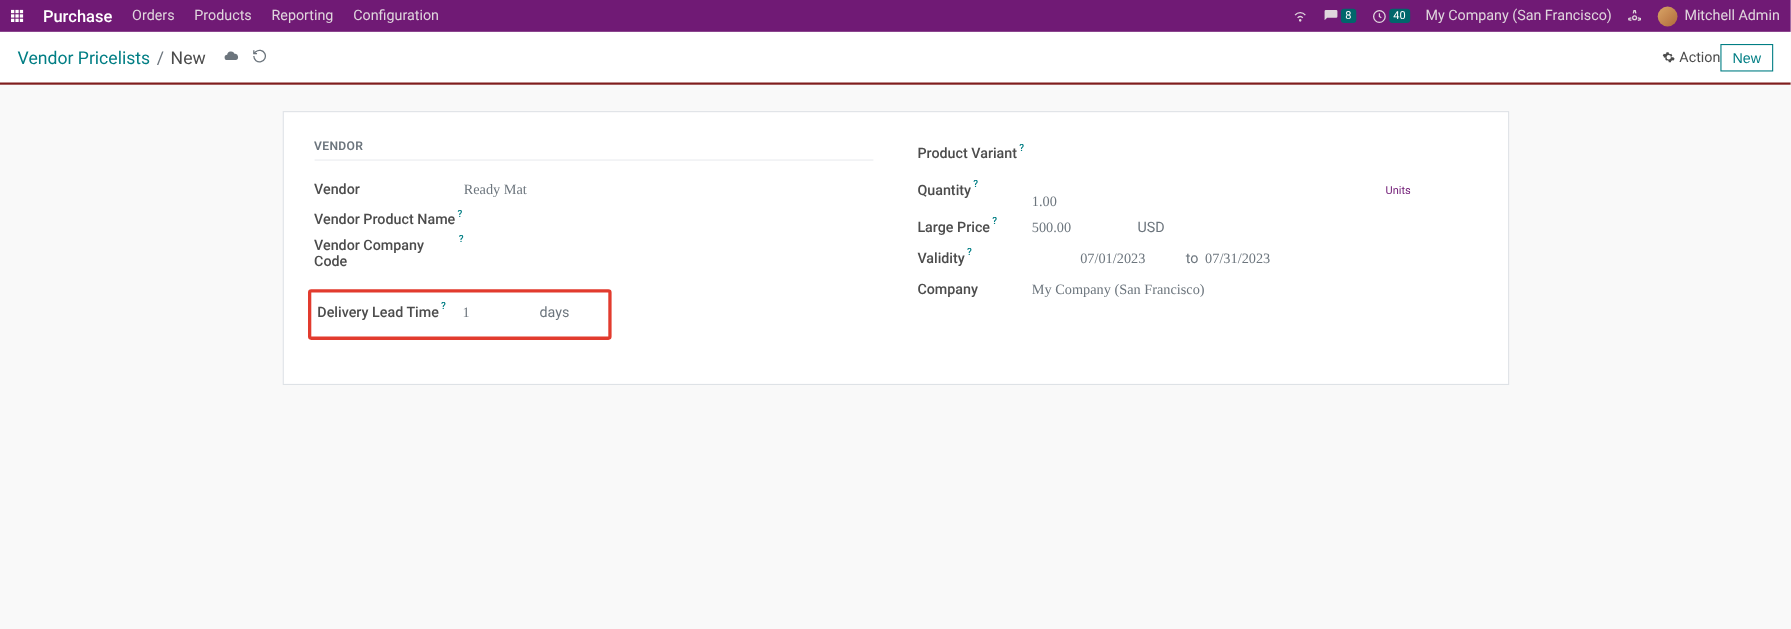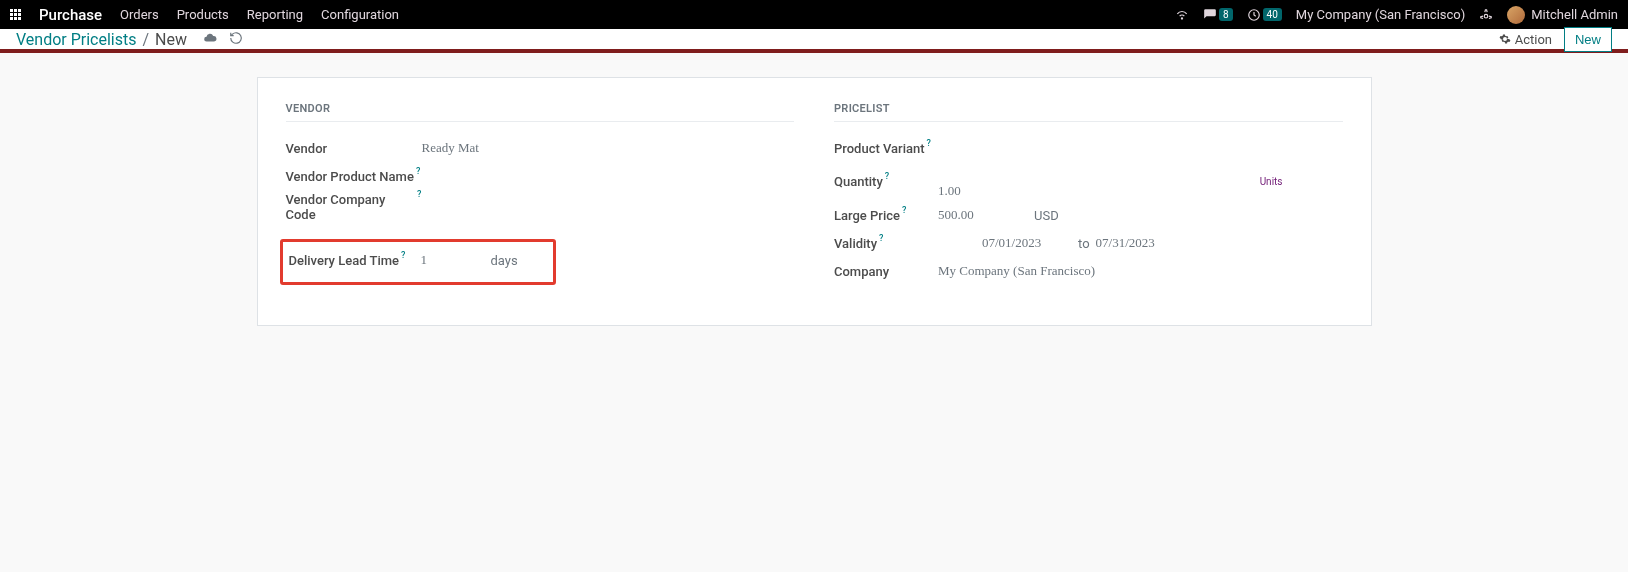--- a/index.html
+++ b/index.html
@@ -1,40 +1,40 @@
 <!DOCTYPE html>
 <html><head>
 <meta charset="utf-8">
 <style>
   * { box-sizing: border-box; margin: 0; padding: 0; }
   body { font-family: -apple-system, BlinkMacSystemFont, "Segoe UI", Roboto, "Helvetica Neue", Arial, sans-serif; font-size: 13px; color: #4c4c4c; background: #f9f9f9; }
   
   
-  .topbar { background: #000000; color: #fff; height: 29px; display: flex; align-items: center; padding: 0 10px; justify-content: space-between; }
+  .topbar { background: #701a75; color: #fff; height: 29px; display: flex; align-items: center; padding: 0 10px; justify-content: space-between; }
   .topbar-left { display: flex; align-items: center; gap: 18px; }
   .apps-icon { display: inline-grid; grid-template-columns: repeat(3, 3px); grid-template-rows: repeat(3, 3px); gap: 1px; }
   .apps-icon span { background: #fff; width: 3px; height: 3px; }
   .app-name { font-weight: 500; font-size: 15px; color: #fff; }
   .nav-item { color: #e0d6dd; font-size: 13px; cursor: pointer; }
   .topbar-right { display: flex; align-items: center; gap: 14px; }
   .tb-icon { color: #e0d6dd; display: inline-flex; align-items: center; }
   .badge { background: #01666b; color: #fff; border-radius: 3px; font-size: 10px; padding: 1px 4px; margin-left: 2px; }
   .company-name { color: #e0d6dd; font-size: 13px; }
   .user-name { color: #e0d6dd; font-size: 13px; display: inline-flex; align-items: center; gap: 6px;}
   .avatar { width: 18px; height: 18px; border-radius: 50%; background: linear-gradient(135deg,#d9a566,#b06a3b); display:inline-block; }
   
   
-  .actionbar { background: #fff; height: 24px; display: flex; align-items: center; justify-content: space-between; padding: 0 16px; border-bottom: 4px solid #7f1d1d; }
+  .actionbar { background: #fff; height: 48px; display: flex; align-items: center; justify-content: space-between; padding: 0 16px; border-bottom: 2px solid #7f1d1d; }
   .breadcrumb { display: flex; align-items: center; gap: 6px; font-size: 16px; }
   .bc-link { color: #017e84; cursor: pointer; }
   .bc-sep { color: #6c757d; }
   .bc-current { color: #4c4c4c; }
   .bc-icons { display: flex; gap: 12px; margin-left: 10px; color: #6c757d; }
   .bc-icon-btn { cursor: pointer; }
-  .actionbar-right { display: flex; align-items: center; gap: 12px; }
+  .actionbar-right { display: flex; align-items: center; gap: 0; }
   .action-link { color: #4c4c4c; display: inline-flex; align-items: center; gap: 4px; cursor: pointer; font-size: 13px;}
   .new-btn { border: 1px solid #017e84; color: #017e84; background: #fff; padding: 4px 10px; font-size: 13px; cursor: pointer; }
   
   
   .sheet-wrap { padding: 24px 0; display: flex; justify-content: center; }
   .sheet { background: #fff; border: 1px solid #dee2e6; width: 1115px; padding: 24px 28px 40px 28px; display: flex; gap: 40px; }
   .col { flex: 1; }
   .section-title { font-size: 11px; font-weight: 600; color: #6c757d; letter-spacing: 0.3px; padding-bottom: 6px; border-bottom: 1px solid #e9ecef; margin-bottom: 12px; }
   .field-row { display: flex; align-items: center; min-height: 28px; padding: 2px 0; }
   .field-label { width: 136px; font-weight: 500; color: #4c4c4c; font-size: 13px; display: inline-flex; align-items: flex-start; }
@@ -169,21 +169,20 @@
             <span>Delivery Lead Time</span>
               <sup class="help-sup">?</sup>
           </span>
           <span class="field-value val-cell" style="width:70px;">1</span>
           <span class="unit-label">days</span>
         </div>
       </div>
     </div>
 
     <div class="col">
-      <div class="section-title">PRICELIST</div>
 
 
       <div class="field-row">
         <span class="field-label w2">
           <span>Product Variant</span>
             <sup class="help-sup">?</sup>
         </span>
         <span class="field-value"></span>
       </div>
 

